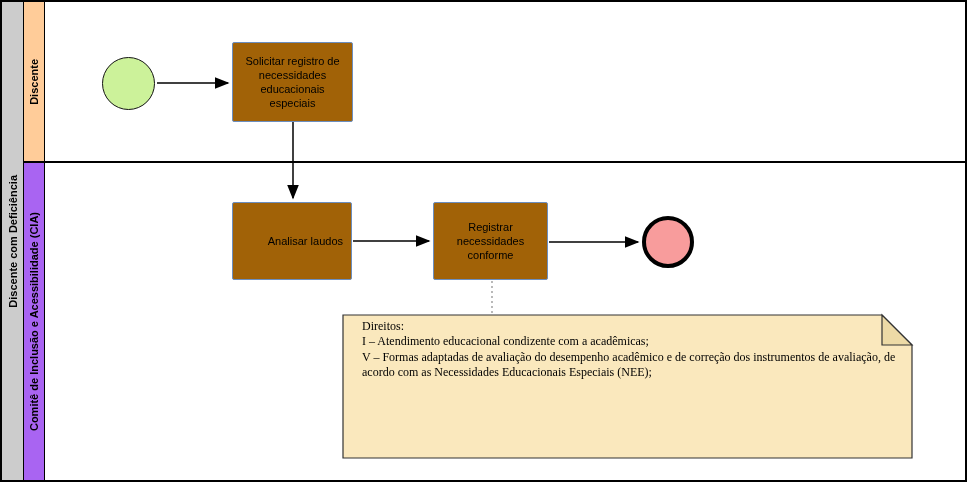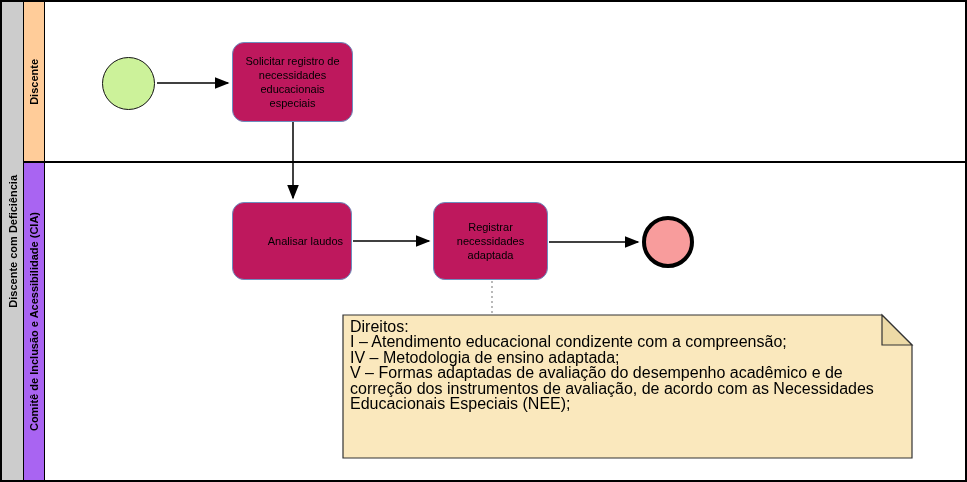--- a/index.html
+++ b/index.html
@@ -58,23 +58,23 @@
   svg.overlay {
     position: absolute;
     left: 0; top: 0;
     width: 963px; height: 478px;
     z-index: 1;
   }
 
   
   .task {
     position: absolute;
-    background: #be185d;
+    background: #a16207;
     border: 1px solid #6c8ebf;
-    border-radius: 12px;
+    border-radius: 2px;
     display: flex; align-items: center; justify-content: center;
     text-align: center;
     font-size: 11px;
     line-height: 14px;
     padding: 2px 8px;
     z-index: 2;
   }
   .task.t1 { left: 230px; top: 40px;  width: 121px; height: 80px; }
   .task.t2 { left: 230px; top: 200px; width: 120px; height: 78px; justify-content: flex-end; }
   .task.t3 { left: 431px; top: 200px; width: 115px; height: 78px; }
@@ -94,25 +94,26 @@
   .event.end {
     left: 640px; top: 214px;
     width: 52px; height: 52px;
     background: #f89c9c;
     border: 4px solid #000;
   }
 
   
   .note-text {
     position: absolute;
-    left: 348px; top: 317px;
+    left: 360px; top: 317px;
     width: 552px;
-    font-size: 16px;
+    font-size: 12px;
     line-height: 15.4px;
     z-index: 2;
+    font-family: Liberation Serif, serif;
   }
 </style>
 </head>
 <body>
 
 <div class="canvas">
 
   <div class="pool-header">
     <span class="v-text">Discente com Deficiência</span>
   </div>
@@ -145,25 +146,24 @@
 
   <div class="event start"></div>
 
   <div class="task t1">
     <span>Solicitar registro de necessidades educacionais especiais</span>
   </div>
   <div class="task t2">
     <span>Analisar laudos</span>
   </div>
   <div class="task t3">
-    <span>Registrar necessidades adaptada</span>
+    <span>Registrar necessidades conforme</span>
   </div>
 
   <div class="event end"></div>
 
   <div class="note-text">
     <div>Direitos:</div>
-    <div>I – Atendimento educacional condizente com a compreensão;</div>
-    <div>IV – Metodologia de ensino adaptada;</div>
+    <div>I – Atendimento educacional condizente com a acadêmicas;</div>
     <div>V – Formas adaptadas de avaliação do desempenho acadêmico e de correção dos instrumentos de avaliação, de acordo com as Necessidades Educacionais Especiais (NEE);</div>
   </div>
 
 </div>
 
 </body></html>

